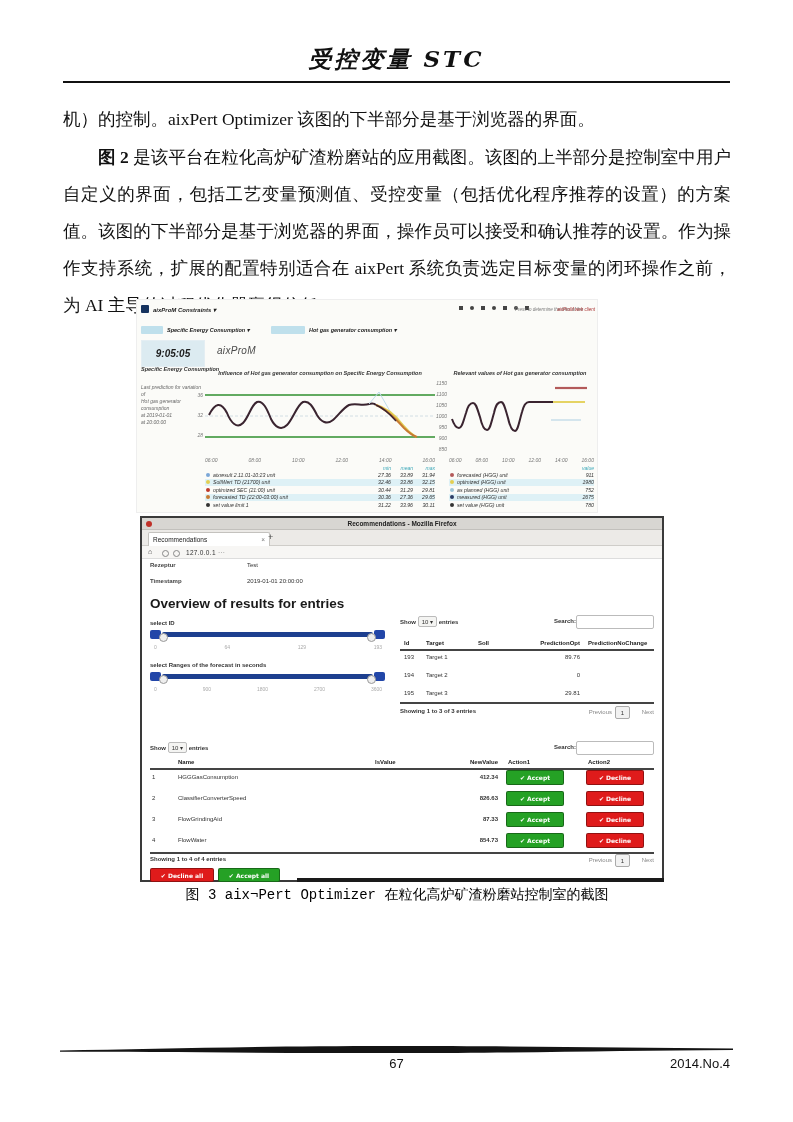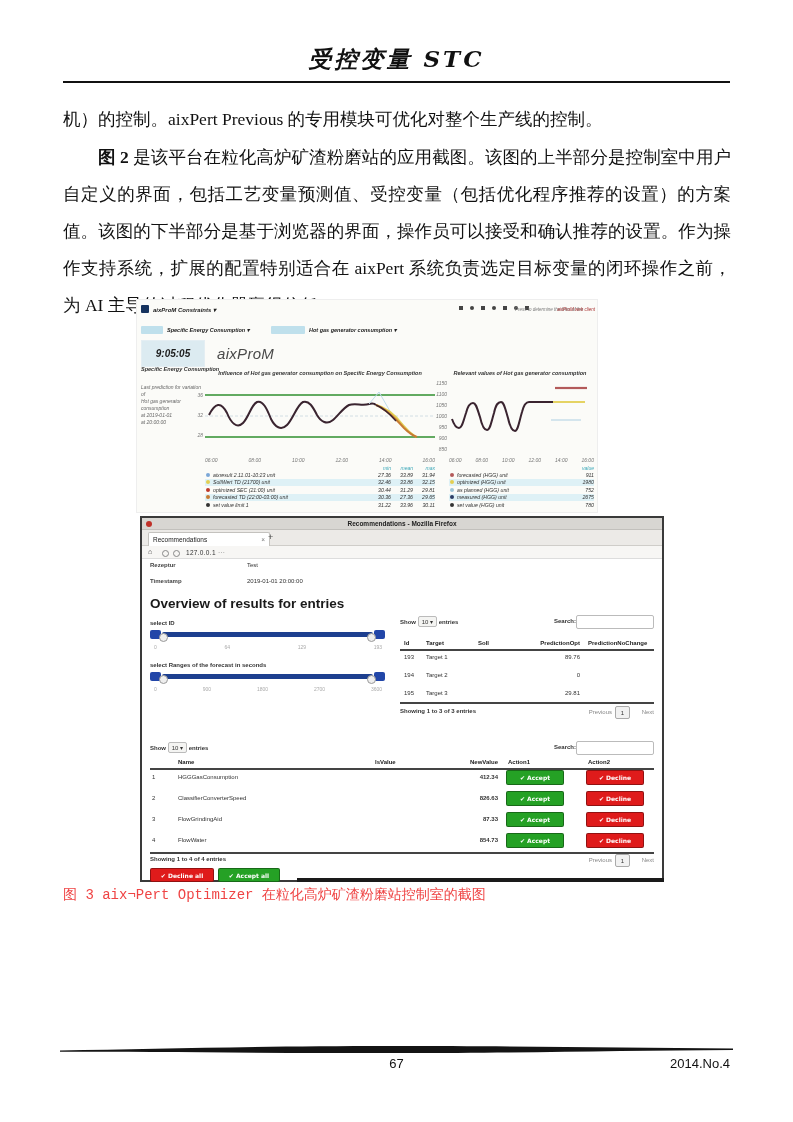--- a/index.html
+++ b/index.html
@@ -4,39 +4,39 @@
 <style>
   html,body{margin:0;padding:0;background:#888;}
   .page{position:relative;width:793px;height:1122px;background:#fff;margin:0 auto;overflow:hidden;
         font-family:"Liberation Serif",serif;color:#111;}
   .abs{position:absolute;}
   
   .doc-title{left:0;right:0;top:44px;text-align:center;font:bold italic 23px "DejaVu Serif",serif;letter-spacing:3px;}
   .rule-top{left:63px;right:63px;top:81px;height:2px;background:#111;}
   .line1{left:63px;top:88px;width:668px;font-size:17.5px;line-height:26px;}
   .para{left:63px;top:121px;width:668px;font-size:17.5px;line-height:37px;text-align:justify;text-indent:35px;}
-  .caption{left:63px;top:886px;width:668px;text-align:left;font:14px "Liberation Mono",monospace;color:#ef4444;}
+  .caption{left:63px;top:886px;width:668px;text-align:center;font:14px "Liberation Mono",monospace;color:#000000;}
   .footline{left:60px;top:1044px;width:673px;height:12px;}
   .pageno{left:0;right:0;top:1056px;text-align:center;font:13px "Liberation Sans",sans-serif;}
   .issue{right:63px;top:1056px;font:13px "Liberation Sans",sans-serif;}
   
   .hmi{left:137px;top:300px;width:460px;height:212px;background:#fbfbf8;font-family:"Liberation Sans",sans-serif;
        filter:blur(0.25px);box-shadow:0 0 0 1px #eee;font-style:italic;}
   .hmi-logo{left:4px;top:5px;width:8px;height:8px;background:#16335e;border-radius:1px;}
   .hmi-apptitle{left:16px;top:6px;font-size:6px;font-weight:bold;color:#222;}
   .ticonrow{top:6px;right:68px;display:flex;gap:7px;align-items:center;}
   .ticon{width:4px;height:4px;background:#444;display:inline-block;}
   .ticon.c{border-radius:50%;}
   .hmi-note{right:14px;top:7px;font-size:4.5px;color:#777;}
   .hmi-red{right:2px;top:7px;font-size:4.5px;color:#a33;}
   .chip{top:26px;height:8px;background:#bfe0ec;border-radius:1px;}
   .tablabel{top:27px;font-size:5.5px;font-weight:bold;color:#222;}
   .clockbox{left:4px;top:40px;width:62px;height:25px;background:#dcebf1;border:1px solid #e4eef3;
             display:flex;align-items:center;justify-content:center;font-size:10px;font-weight:bold;color:#1c1c1c;}
-  .brand{left:80px;top:45px;font-size:15px;color:#4a4a4a;letter-spacing:.3px;}
+  .brand{left:80px;top:45px;font-size:10px;color:#4a4a4a;letter-spacing:.3px;}
   .sb-title{left:4px;top:66px;font-size:5.5px;font-weight:bold;color:#333;}
   .sb-note{left:4px;top:84px;font-size:5px;line-height:7px;color:#666;width:62px;}
   .ch-title{top:70px;font-size:5.5px;font-weight:bold;color:#333;text-align:center;}
   .ytick{font-size:5px;color:#777;text-align:right;}
   .xticks{top:157px;display:flex;justify-content:space-between;font-size:5px;color:#777;}
   .legend{top:165px;font-size:5.2px;color:#333;}
   .lg-head{display:flex;justify-content:flex-end;gap:0;color:#3aa7b8;font-size:5px;height:6px;}
   .lg-head span{width:22px;text-align:right;}
   .lg-row{display:flex;align-items:center;height:7.5px;}
   .lg-row.alt{background:#def1f6;}
@@ -80,21 +80,21 @@
            font-size:6px;color:#333;display:flex;align-items:center;justify-content:center;border-radius:2px;}
   .botstrip{position:absolute;left:155px;right:-2px;bottom:-2px;height:4px;background:#1a1a1a;}
 </style>
 </head>
 <body>
 
 <div class="page">
 
   <div class="abs doc-title">受控变量 STC</div>
   <div class="abs rule-top"></div>
-  <p class="abs line1">机）的控制。aixPert Previous 的专用模块可优化对整个生产线的控制。</p>
+  <p class="abs line1">机）的控制。aixPert Optimizer 该图的下半部分是基于浏览器的界面。</p>
   <p class="abs para"><b>图 2</b><span> 是该平台在粒化高炉矿渣粉磨站的应用截图。该图的上半部分是控制室中用户自定义的界面，包括工艺变量预测值、受控变量（包括优化程序推荐的设置）的方案值。该图的下半部分是基于浏览器的界面，操作员可以接受和确认推荐的设置。作为操作支持系统，扩展的配置特别适合在 aixPert 系统负责选定目标变量的闭环操作之前，为 AI 主导的过程优化器赢得信任。</span></p>
 
   <div class="abs hmi">
     <span class="abs hmi-logo"></span>
     <span class="abs hmi-apptitle">aixProM Constraints ▾</span>
     <span class="abs ticonrow">
       <i class="ticon"></i>
       <i class="ticon c"></i>
       <i class="ticon"></i>
       <i class="ticon c"></i>

